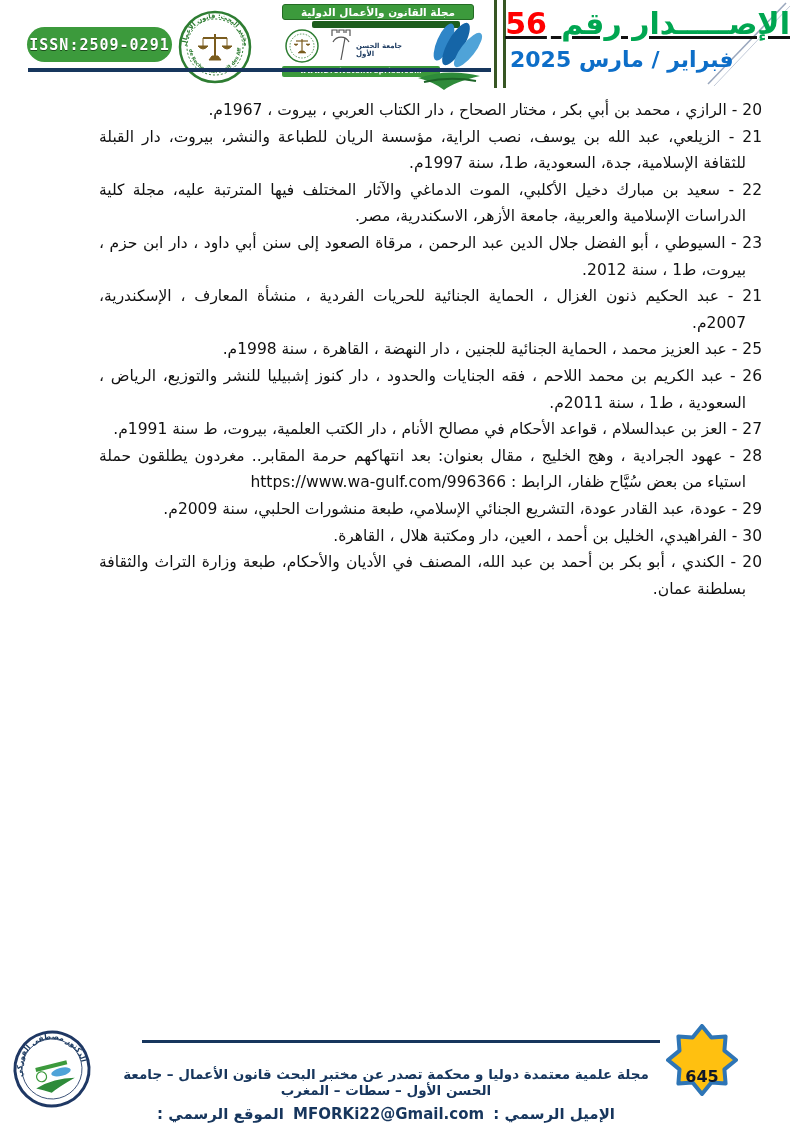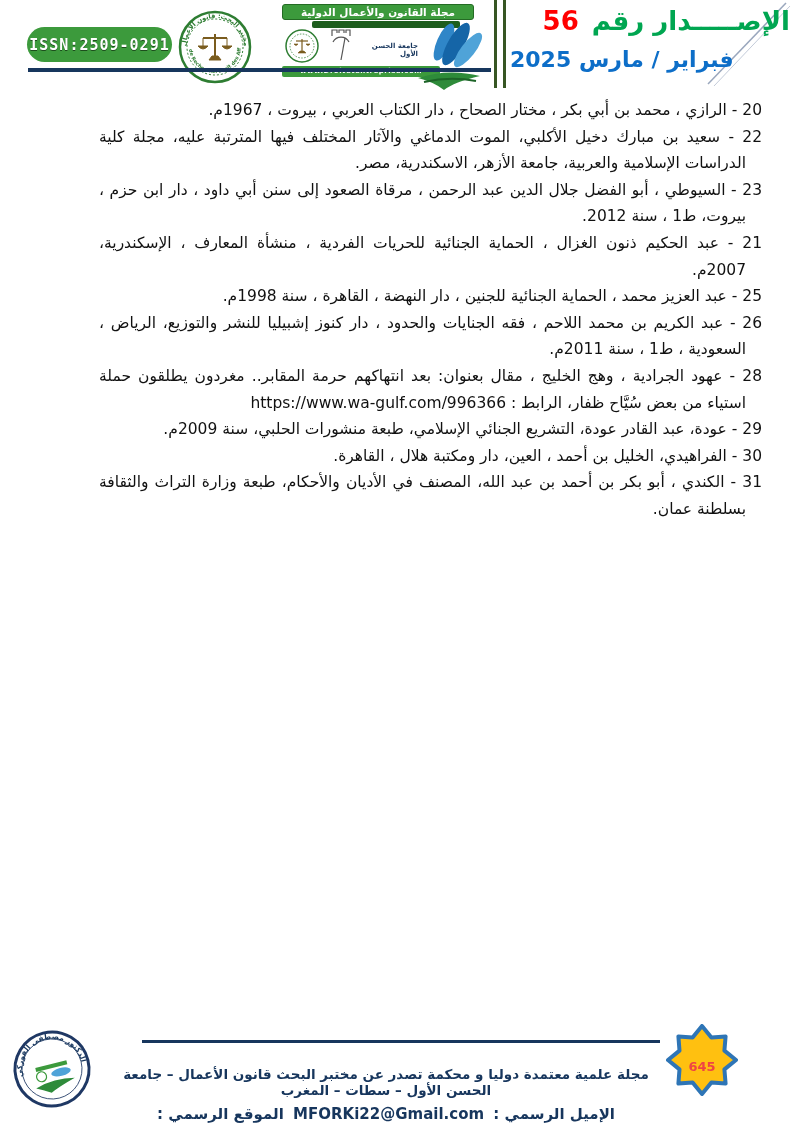--- a/index.html
+++ b/index.html
@@ -26,38 +26,38 @@
   .center-logo{position:absolute;left:282px;top:4px;width:192px;height:78px;}
   .cl-banner{
     background:var(--green);border:1px solid #246b24;border-radius:3px;
     color:#fff;font-size:10.5px;font-weight:bold;text-align:center;line-height:15px;height:16px;
   }
   .cl-strip{height:7px;background:#1e5e1e;border-radius:2px;margin:1px 14px 0 30px;}
   .cl-mid{position:relative;height:38px;}
   .cl-seal{position:absolute;left:2px;top:0;width:36px;height:36px;}
   .cl-gauge{position:absolute;left:48px;top:0;}
   .cl-univ{
-    position:absolute;left:74px;top:14px;width:62px;text-align:right;
+    position:absolute;left:74px;top:14px;width:62px;text-align:left;
     font-size:7px;font-weight:bold;color:var(--navy);direction:rtl;
   }
   .cl-feather{position:absolute;right:-12px;top:-16px;}
   .cl-site{
     margin:0 34px 0 0;height:11px;background:var(--green);border-radius:2px;
     color:#fff;font-size:7px;font-weight:bold;text-align:center;line-height:11px;letter-spacing:.5px;
   }
   .header-rule{position:absolute;left:28px;top:68px;width:463px;height:4px;background:var(--navy);}
   .v-sep{
     position:absolute;left:494px;top:0;height:88px;width:12px;
     border-left:3px solid var(--sep-green);border-right:3px solid var(--sep-green);
   }
   .header-right{position:absolute;left:508px;top:0;width:286px;height:90px;}
   .hr-slash{position:absolute;right:0;top:0;}
   .issue-line{
     position:absolute;top:6px;right:4px;direction:rtl;white-space:nowrap;
-    font-size:26px;font-weight:bold;
+    font-size:30px;font-weight:bold;text-decoration:underline;
   }
   .issue-label{color:var(--issue-green);}
   .issue-number{color:var(--issue-red);padding-right:4px;}
   .issue-date{
     position:absolute;top:47px;left:2px;direction:rtl;white-space:nowrap;
     font-size:22px;font-weight:bold;color:var(--date-blue);
   }
   
   .refs{
     position:absolute;top:97px;right:32px;left:99px;
@@ -72,22 +72,22 @@
     margin-top:23px;direction:rtl;text-align:center;color:var(--navy);
     font-size:13.5px;font-weight:bold;
   }
   .f-line2{
     margin-top:7px;direction:rtl;text-align:center;color:var(--navy);
     font-size:15px;font-weight:bold;
   }
   .f-line2 .ltr{direction:ltr;unicode-bidi:embed;padding:0 4px;margin-top:43px;}
   .page-badge{position:absolute;left:666px;top:1024px;width:72px;height:72px;}
   .page-badge .num{
-    position:absolute;left:0;top:6px;width:72px;height:72px;display:flex;align-items:center;justify-content:center;
-    font-size:13px;font-weight:bold;color:#ef4444;
+    position:absolute;left:0;top:16px;width:72px;height:72px;display:flex;align-items:center;justify-content:center;
+    font-size:16px;font-weight:bold;color:#0f172a;
   }
   .seal-text{fill:var(--dark-green);font-size:6.5px;font-weight:bold;}
   .stamp-text{fill:var(--navy);font-size:7.5px;font-weight:bold;}
 </style>
 </head>
 <body>
 
 <div class="header">
 
   <div class="issn-pill">
@@ -160,29 +160,31 @@
       <span class="issue-label">الإصـــــدار رقم</span>
       <span class="issue-number">56</span>
     </div>
     <div class="issue-date">فبراير / مارس 2025</div>
   </div>
 
 </div>
 
 <div class="refs">
   <div class="ref">20 - الرازي ، محمد بن أبي بكر ، مختار الصحاح ، دار الكتاب العربي ، بيروت ، 1967م.</div>
+  <div class="ref">21 - الزيلعي، عبد الله بن يوسف، نصب الراية، مؤسسة الريان للطباعة والنشر، بيروت، دار القبلة للثقافة الإسلامية، جدة، السعودية، ط1، سنة 1997م.</div>
   <div class="ref">22 - سعيد بن مبارك دخيل الأكلبي، الموت الدماغي والآثار المختلف فيها المترتبة عليه، مجلة كلية الدراسات الإسلامية والعربية، جامعة الأزهر، الاسكندرية، مصر.</div>
   <div class="ref">23 - السيوطي ، أبو الفضل جلال الدين عبد الرحمن ، مرقاة الصعود إلى سنن أبي داود ، دار ابن حزم ، بيروت، ط1 ، سنة 2012.</div>
   <div class="ref">21 - عبد الحكيم ذنون الغزال ، الحماية الجنائية للحريات الفردية ، منشأة المعارف ، الإسكندرية، 2007م.</div>
   <div class="ref">25 - عبد العزيز محمد ، الحماية الجنائية للجنين ، دار النهضة ، القاهرة ، سنة 1998م.</div>
   <div class="ref">26 - عبد الكريم بن محمد اللاحم ، فقه الجنايات والحدود ، دار كنوز إشبيليا للنشر والتوزيع، الرياض ، السعودية ، ط1 ، سنة 2011م.</div>
+  <div class="ref">27 - العز بن عبدالسلام ، قواعد الأحكام في مصالح الأنام ، دار الكتب العلمية، بيروت، ط سنة 1991م.</div>
   <div class="ref">28 - عهود الجرادية ، وهج الخليج ، مقال بعنوان: بعد انتهاكهم حرمة المقابر.. مغردون يطلقون حملة استياء من بعض سُيَّاح ظفار، الرابط : https://www.wa-gulf.com/996366</div>
   <div class="ref">29 - عودة، عبد القادر عودة، التشريع الجنائي الإسلامي، طبعة منشورات الحلبي، سنة 2009م.</div>
   <div class="ref">30 - الفراهيدي، الخليل بن أحمد ، العين، دار ومكتبة هلال ، القاهرة.</div>
-  <div class="ref">31 - الكندي ، أبو بكر بن أحمد بن عبد الله، المصنف في الأديان والأحكام، طبعة وزارة التراث والثقافة بسلطنة عمان.</div>
+  <div class="ref">20 - الكندي ، أبو بكر بن أحمد بن عبد الله، المصنف في الأديان والأحكام، طبعة وزارة التراث والثقافة بسلطنة عمان.</div>
 </div>
 
 <div class="footer-stamp">
   <svg width="80" height="86" viewBox="0 0 80 86">
     <circle cx="40" cy="43" r="37" fill="#ffffff" stroke="#1F3864" stroke-width="3"></circle>
     <circle cx="40" cy="43" r="30" fill="none" stroke="#1F3864" stroke-width="0.8"></circle>
     <defs>
         <path id="stampTop" d="M 10,43 A 30,30 0 0 1 70,43"></path>
       </defs>
     <text class="stamp-text"><textPath href="#stampTop" startOffset="50%" text-anchor="middle">الدكتور مصطفى الفوركي</textPath></text>

